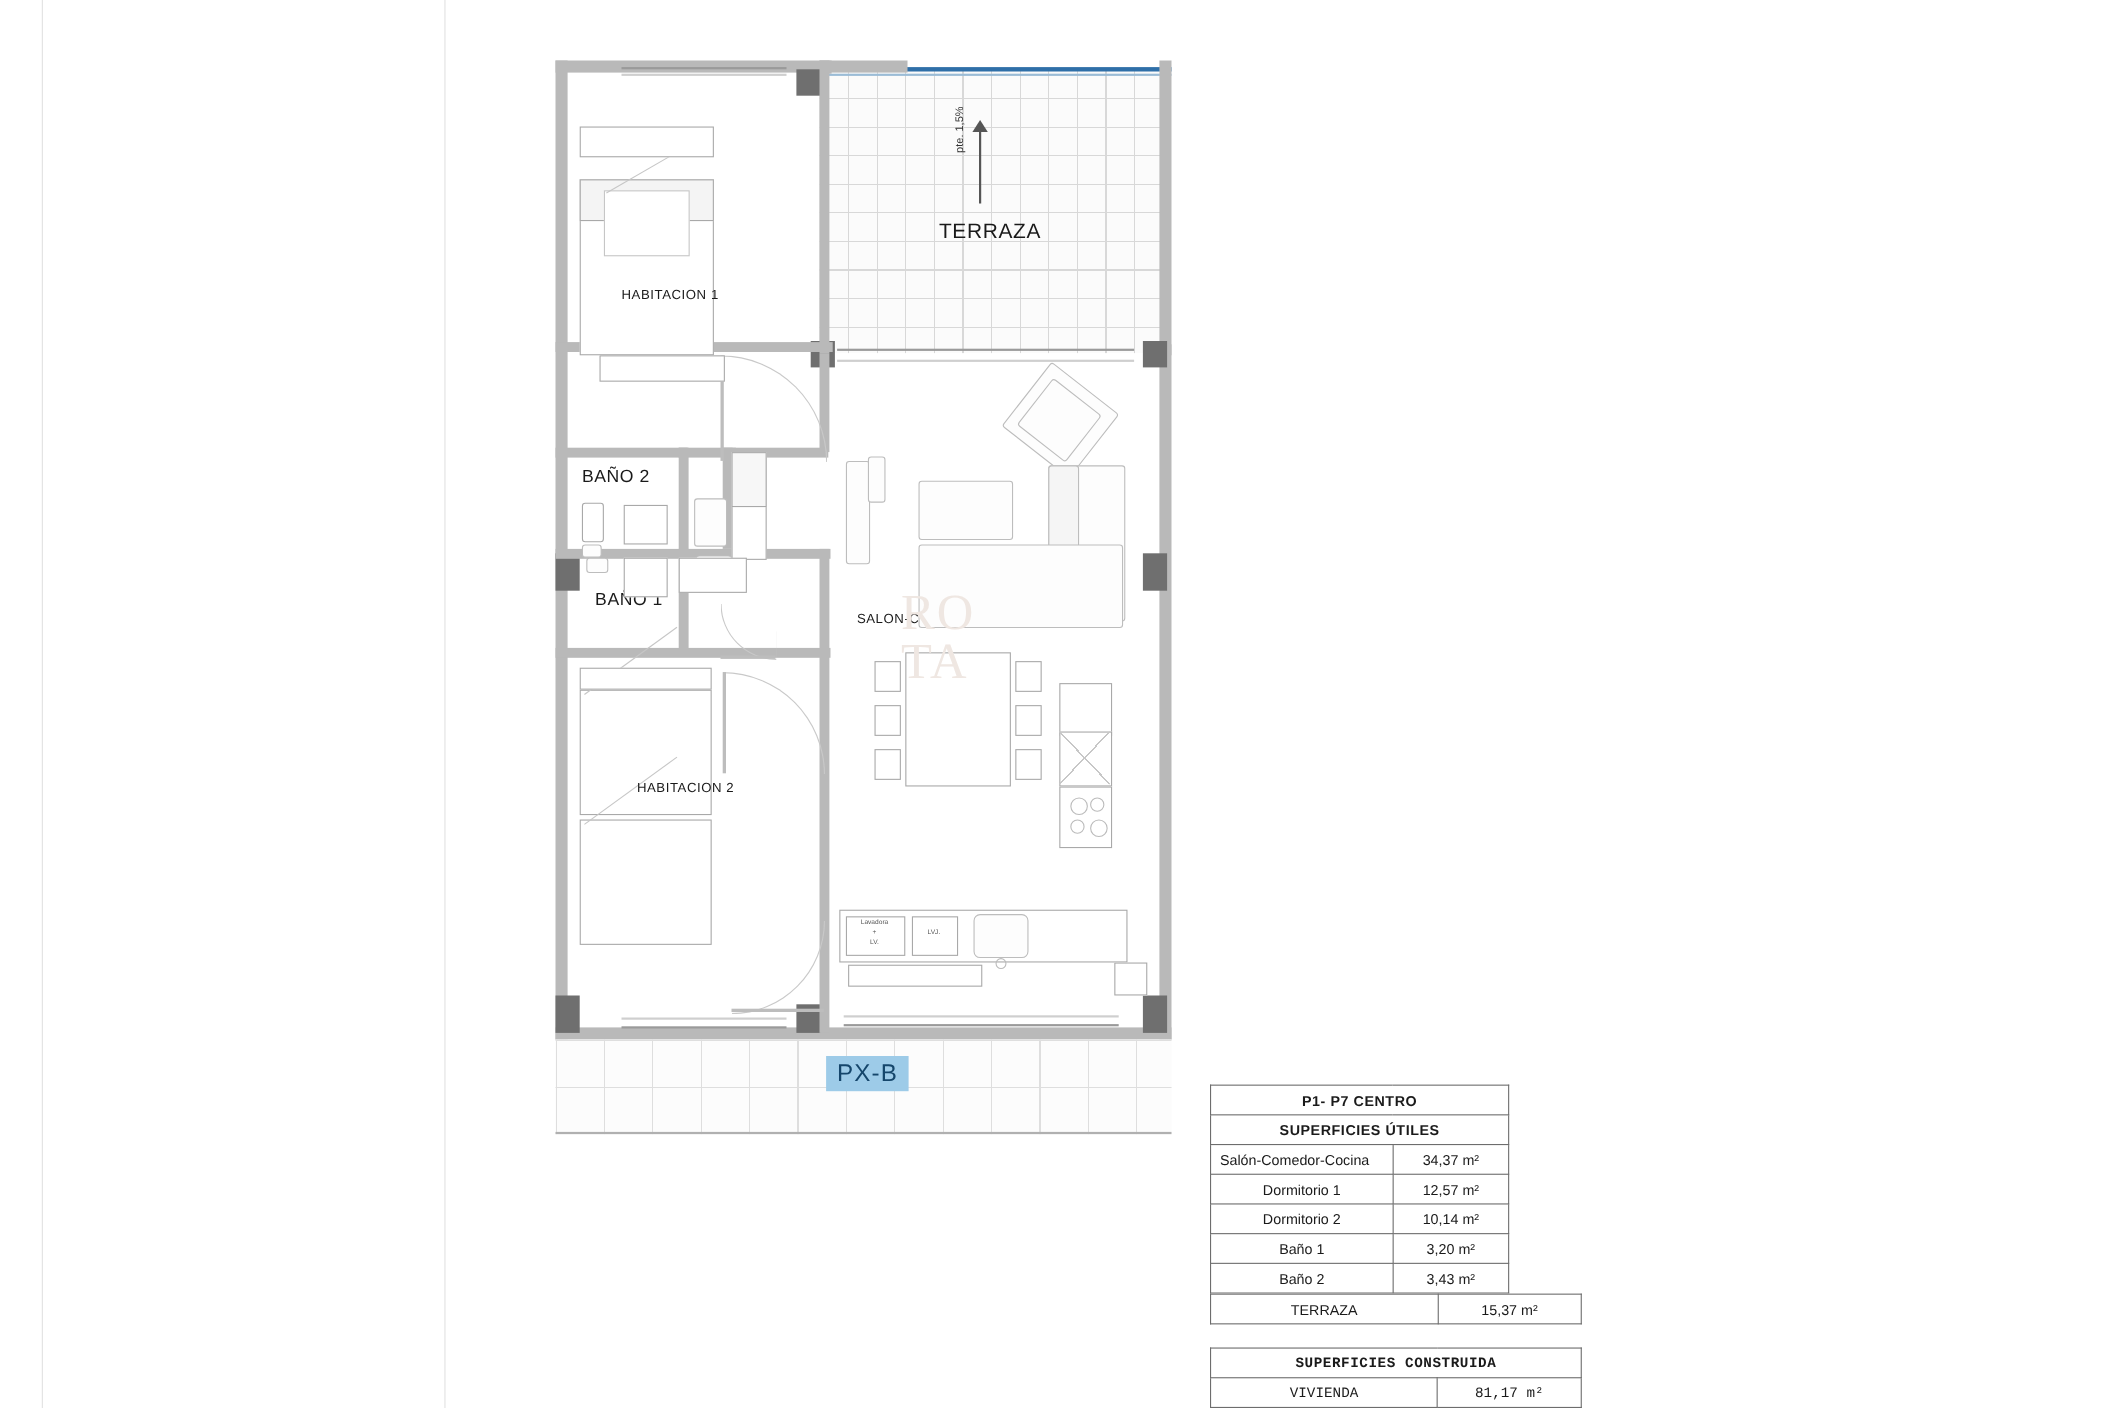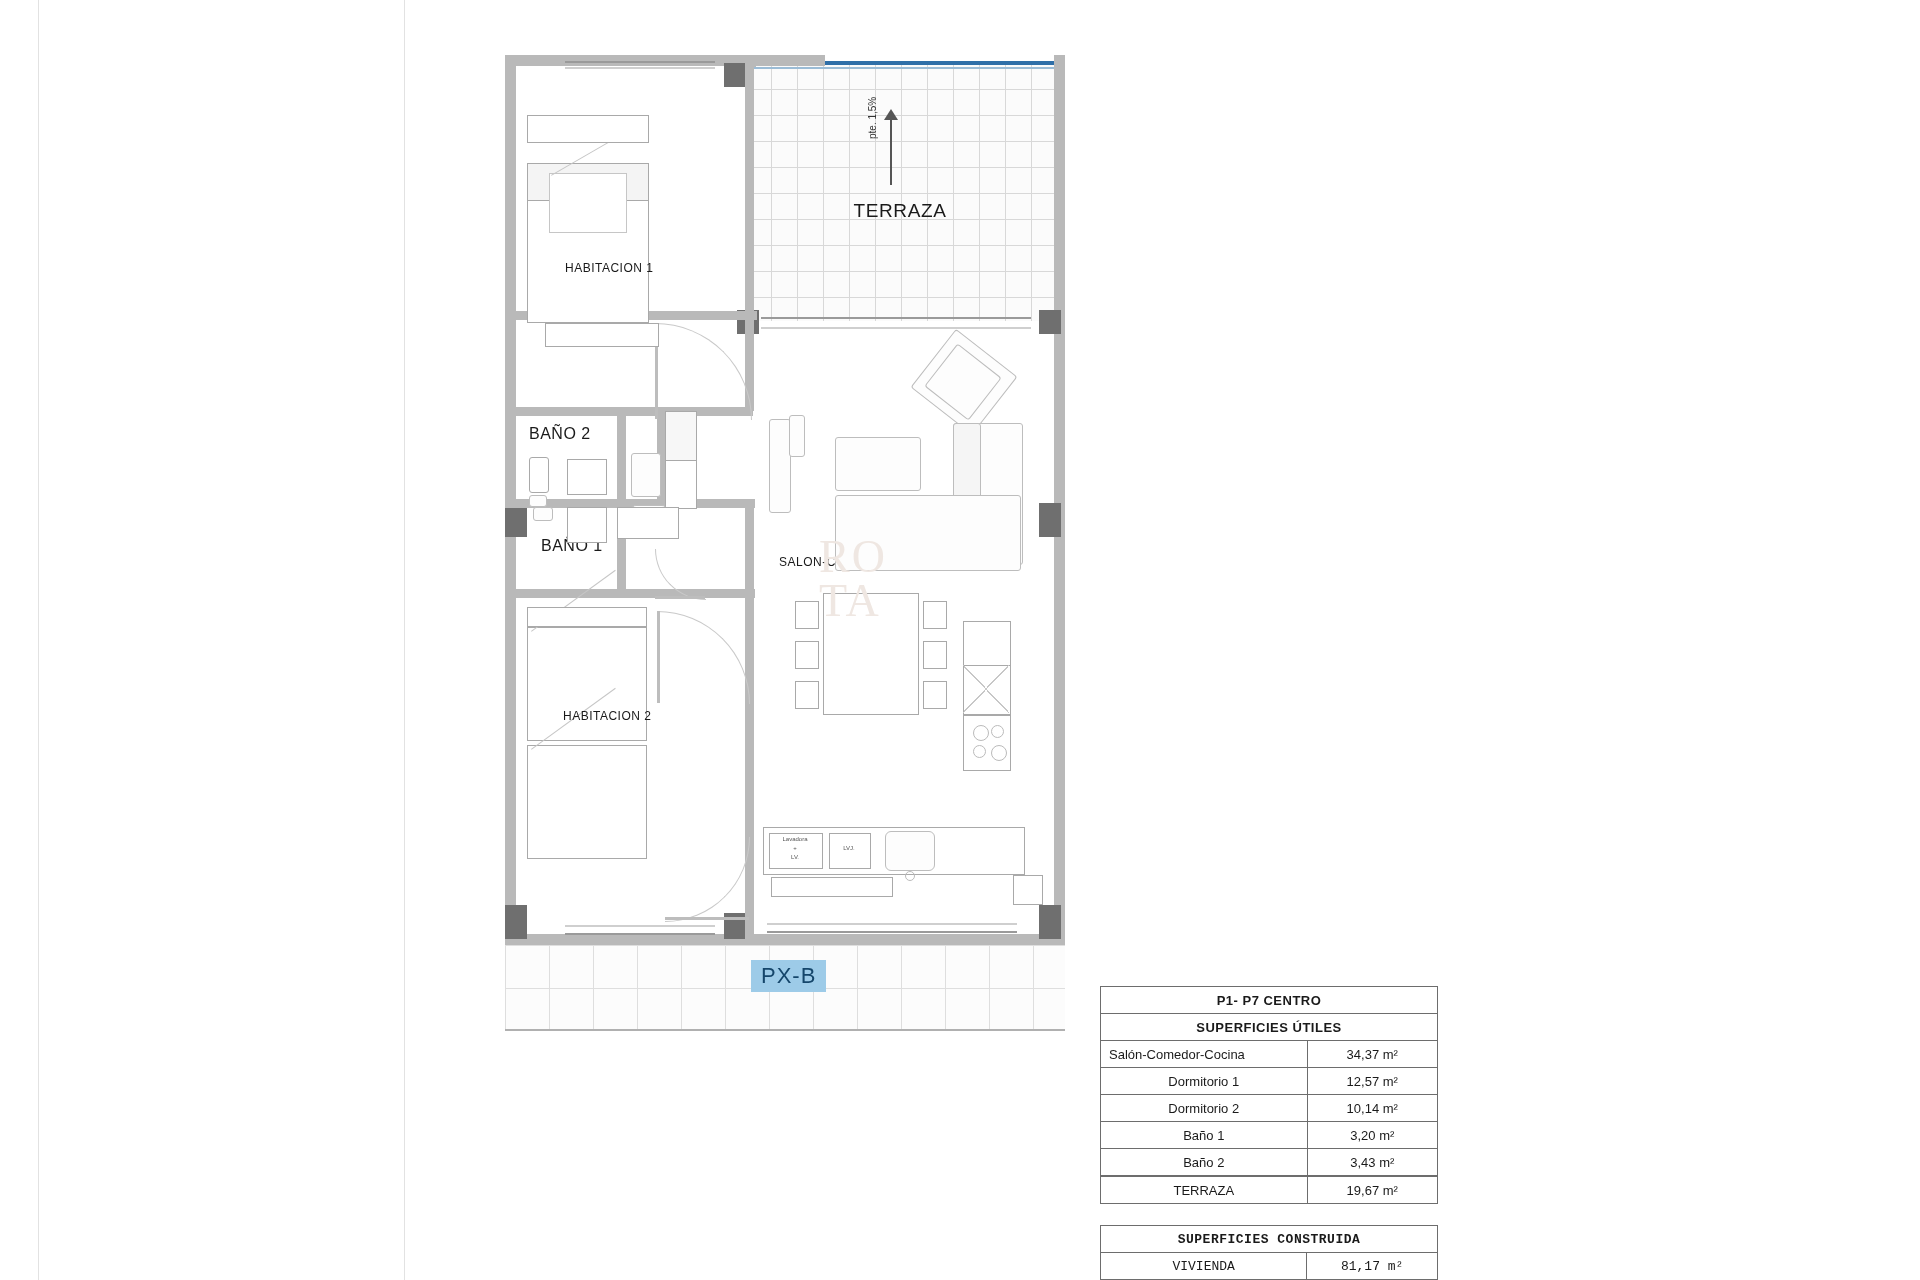--- a/index.html
+++ b/index.html
@@ -67,21 +67,21 @@
 
   .pxb{position:absolute;left:751px;top:960px;background:#9dcbe8;color:#15466b;
        font-size:22px;letter-spacing:1px;padding:3px 10px;}
 
   
   .tbl{position:absolute;border:1px solid #6d6d6d;border-collapse:collapse;background:#fff;}
   .tbl td{border:1px solid #6d6d6d;font-size:13px;padding:3px 8px;height:20px;}
   .t-center{text-align:center;}
   .t-left{text-align:left;}
 
-  #tbl-utiles{left:1100px;top:986px;width:338px;}
+  #tbl-utiles{left:1100px;top:986px;width:272px;}
   #tbl-terraza{left:1100px;top:1176px;width:338px;}
   #tbl-constr{left:1100px;top:1225px;width:338px;font-family:Liberation Mono, monospace;}
 
   .col-name{width:200px;}
   .col-val{width:120px;}
 </style>
 </head>
 <body>
 
 <div class="sheet">
@@ -169,21 +169,21 @@
     <div class="door-arc" style="left:150px;top:494px;width:50px;height:50px;border-color:#c9c9c9;border-right:none;border-top:none;border-radius:0 0 0 100%;"></div>
     <div class="door-leaf" style="left:150px;top:541px;width:50px;height:3px;"></div>
 
     <div class="fx" style="left:22px;top:572px;width:118px;height:112px;"></div>
     <div style="position:absolute;left:26px;top:576px;width:104px;height:100px;
                 border-top:1px solid #c6c6c6;transform:rotate(-36deg);transform-origin:left top;"></div>
     <div class="fx" style="left:22px;top:690px;width:118px;height:112px;"></div>
     <div style="position:absolute;left:26px;top:694px;width:104px;height:100px;
                 border-top:1px solid #c6c6c6;transform:rotate(-36deg);transform-origin:left top;"></div>
     <div class="fx" style="left:22px;top:552px;width:118px;height:18px;"></div>
-    <div class="rlabel" style="left:58px;top:654px;">HABITACION 2</div>
+    <div class="rlabel" style="left:74px;top:654px;">HABITACION 2</div>
 
     <div class="door-arc" style="left:152px;top:556px;width:92px;height:92px;border-color:#c9c9c9;border-left:none;border-bottom:none;border-radius:0 100% 0 0;"></div>
     <div class="door-leaf" style="left:152px;top:556px;width:3px;height:92px;"></div>
 
     <div class="door-arc" style="left:160px;top:782px;width:84px;height:84px;border-color:#c9c9c9;border-left:none;border-top:none;border-radius:0 0 100% 0;"></div>
     <div class="door-leaf" style="left:160px;top:862px;width:84px;height:3px;"></div>
 
     <div class="rlabel" style="left:274px;top:500px;">SALON-COMEDOR-COCINA</div>
 
     <div class="fx-soft" style="left:420px;top:290px;width:76px;height:72px;transform:rotate(38deg);"></div>
@@ -262,21 +262,21 @@
         <td class="t-center col-name">Baño 2</td>
         <td class="t-center col-val">3,43 m²</td>
       </tr>
     </tbody>
   </table>
 
   <table class="tbl" id="tbl-terraza">
     <tbody>
       <tr>
         <td class="t-center col-name">TERRAZA</td>
-        <td class="t-center col-val">19,67 m²</td>
+        <td class="t-center col-val">15,37 m²</td>
       </tr>
     </tbody>
   </table>
 
   <table class="tbl" id="tbl-constr">
     <tbody>
       <tr>
         <td colspan="2" class="t-center" style="font-weight:bold;letter-spacing:.5px;">SUPERFICIES CONSTRUIDA</td>
       </tr>
       <tr>

